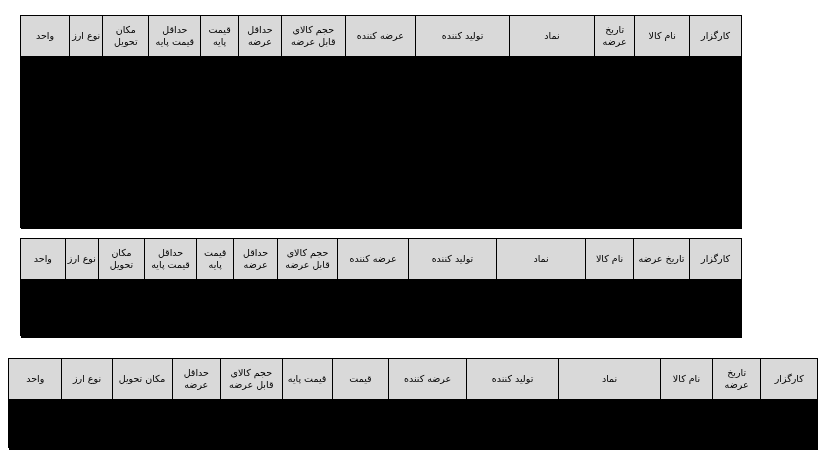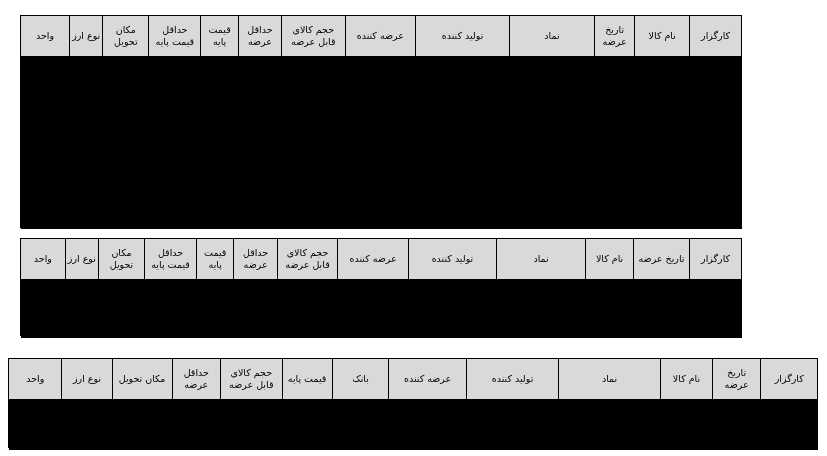--- a/index.html
+++ b/index.html
@@ -165,21 +165,21 @@
       <col style="width:6.6%">
     </colgroup>
     <thead>
       <tr>
         <th>کارگزار</th>
         <th class="hdr-2line">تاریخ عرضه</th>
         <th>نام کالا</th>
         <th>نماد</th>
         <th>تولید کننده</th>
         <th>عرضه کننده</th>
-        <th>بانک</th>
+        <th>قیمت</th>
         <th class="hdr-2line">قیمت پایه</th>
         <th class="hdr-2line">حجم کالای قابل عرضه</th>
         <th class="hdr-2line">حداقل عرضه</th>
         <th>مکان تحویل</th>
         <th>نوع ارز</th>
         <th>واحد</th>
       </tr>
     </thead>
     <tbody>
       <tr>

